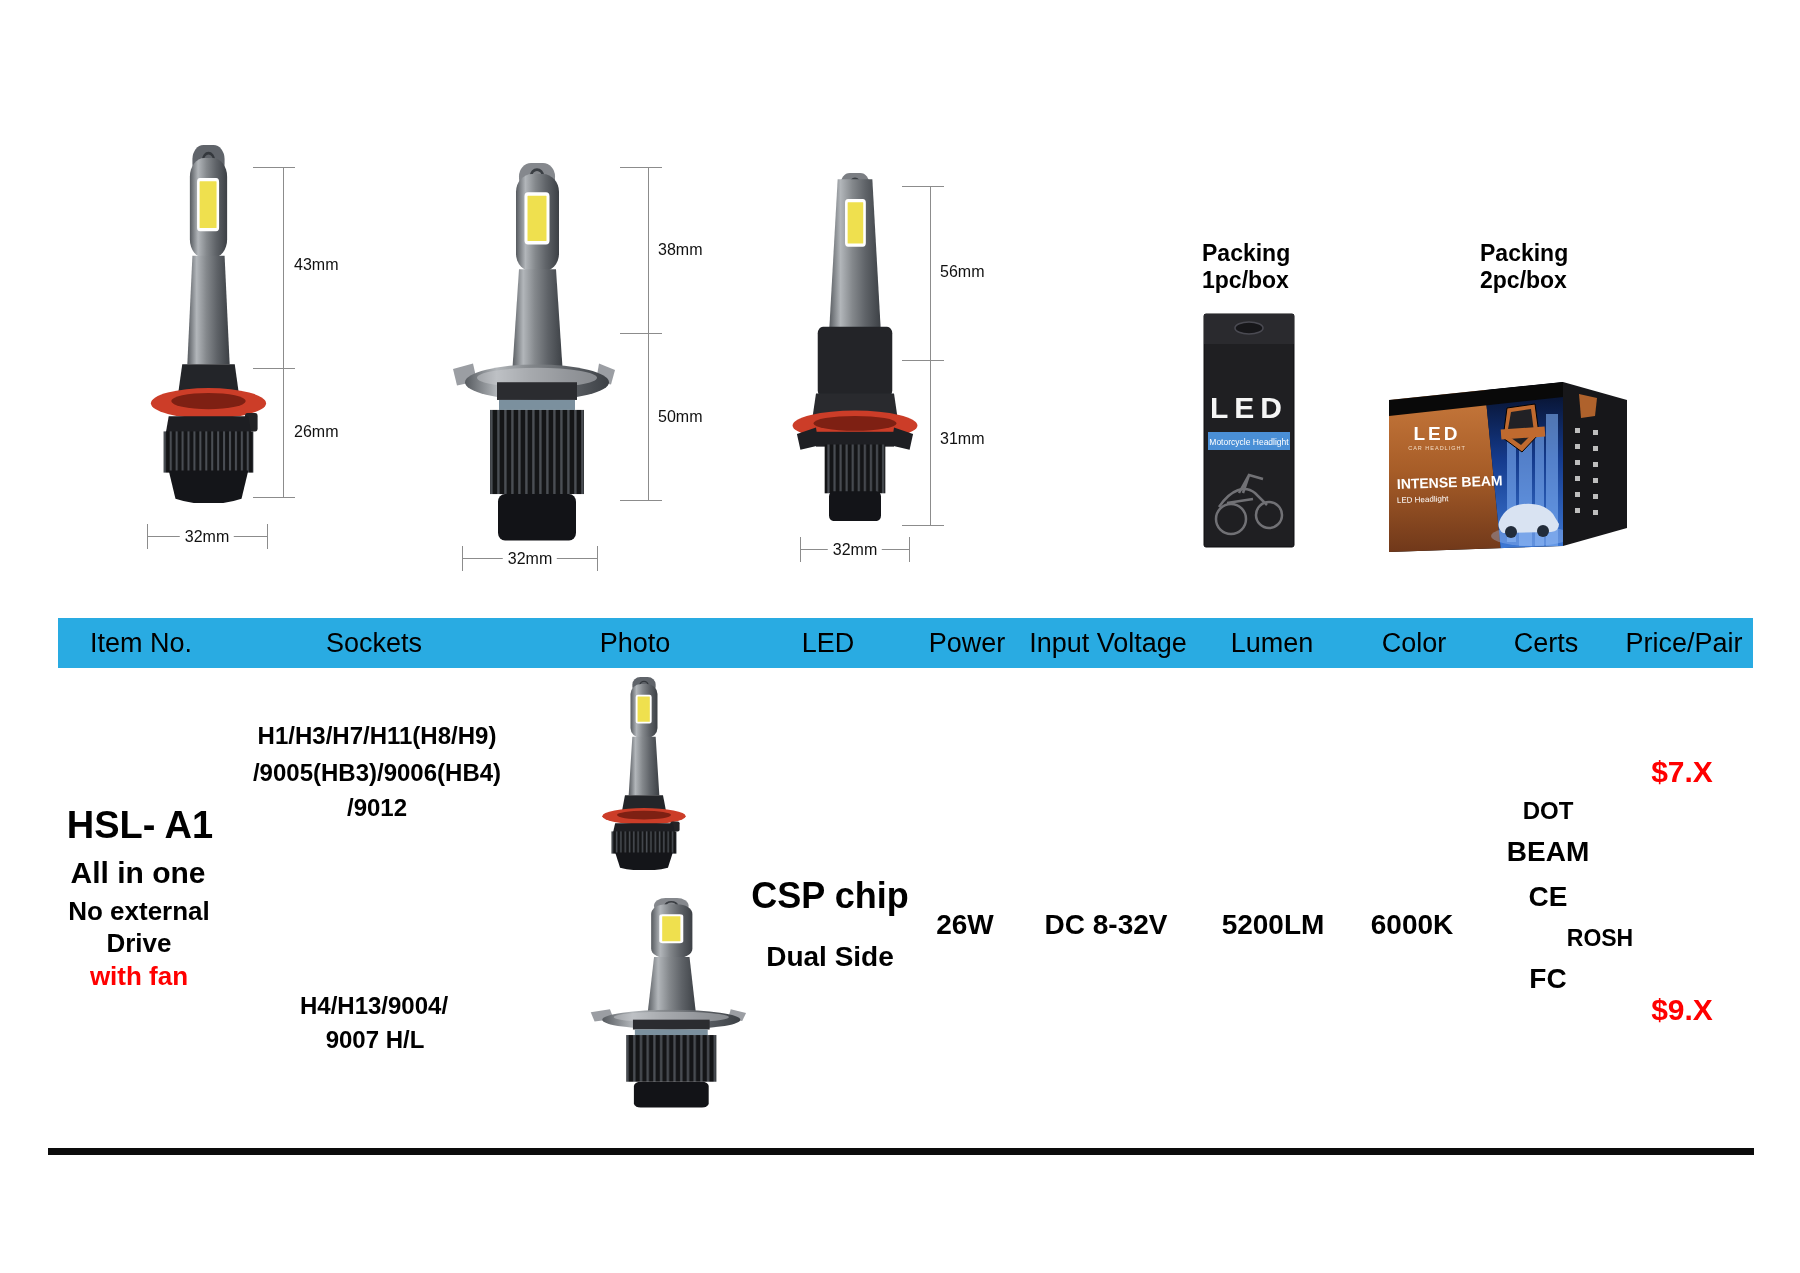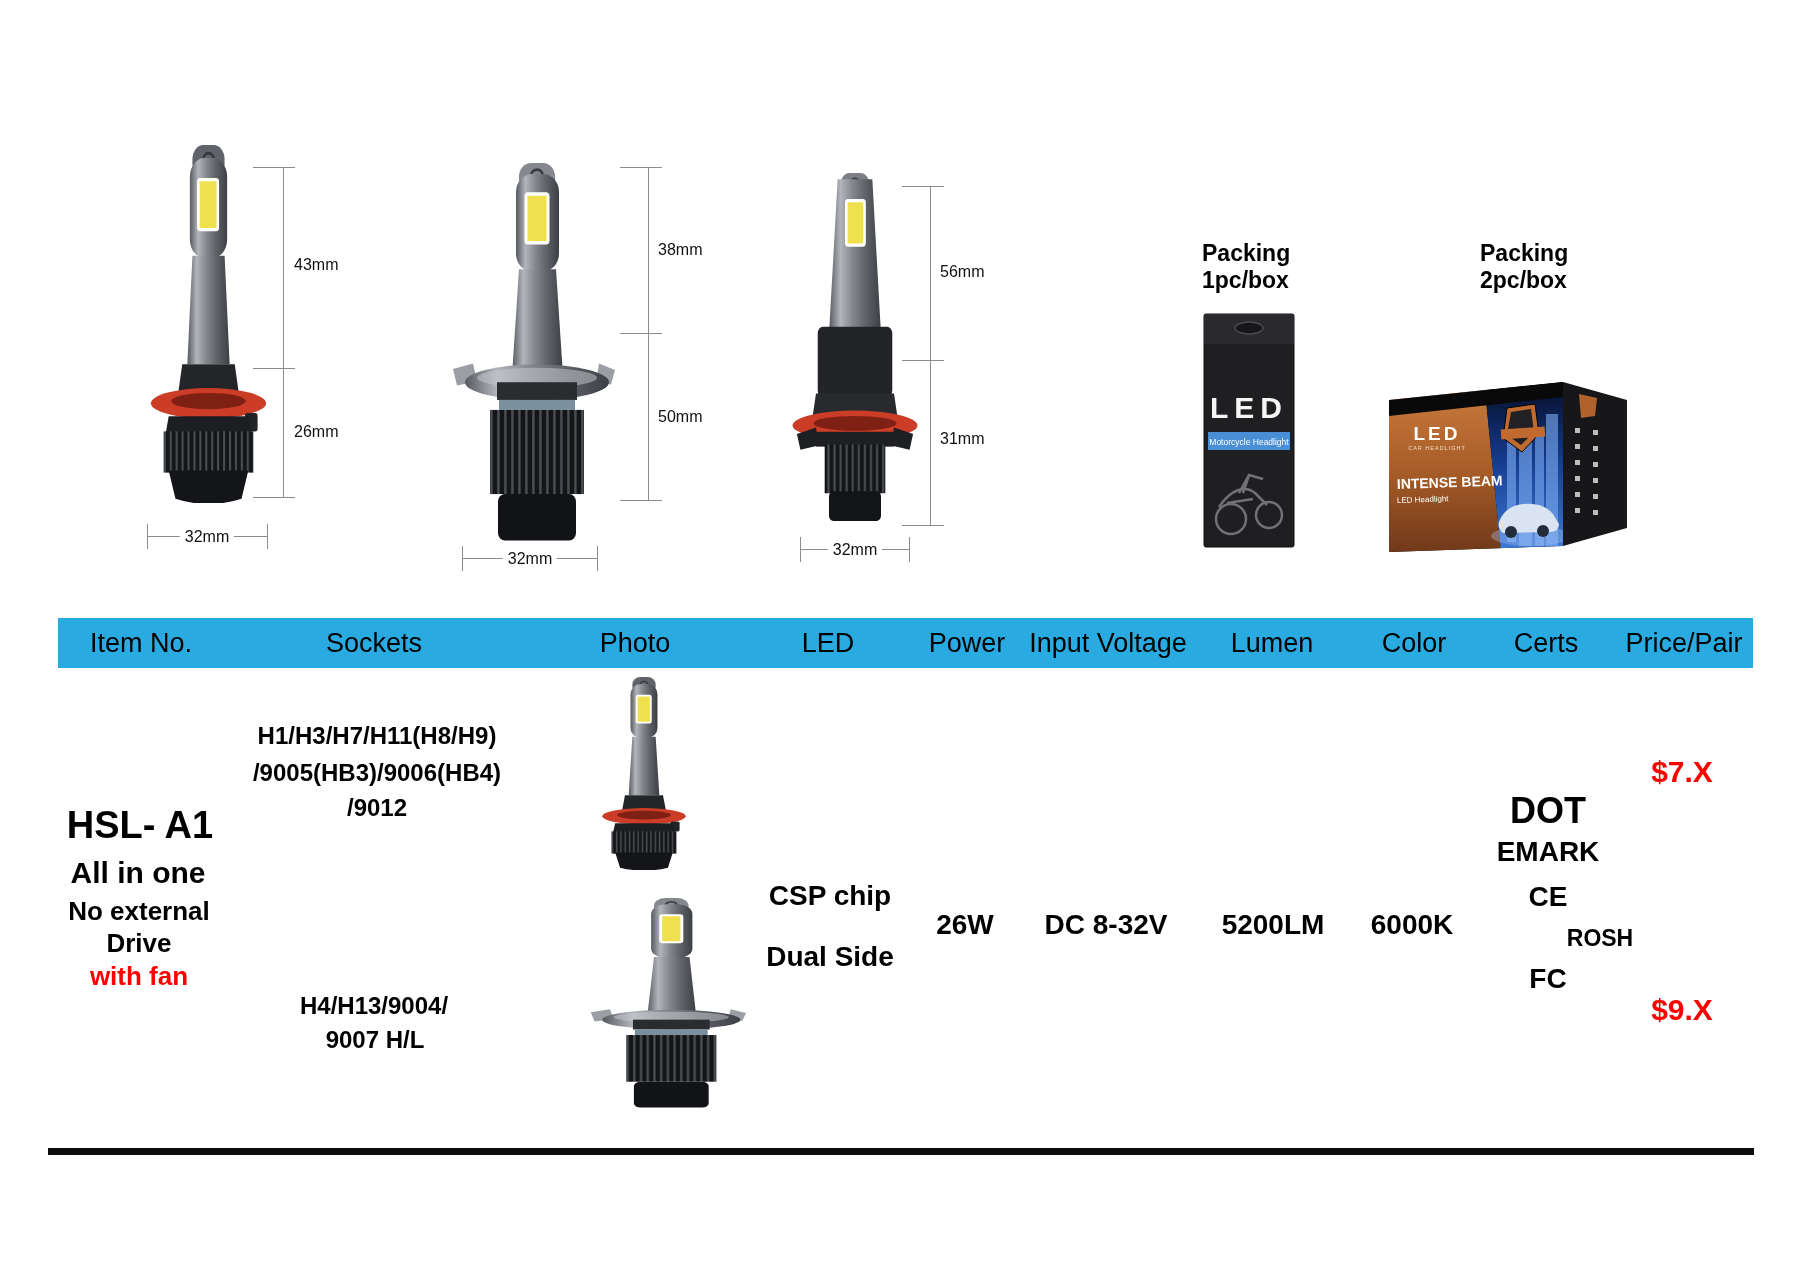--- a/index.html
+++ b/index.html
@@ -239,30 +239,30 @@
   <div class="cell" style="left:374px;top:1006px;font-size:24px">H4/H13/9004/</div>
   <div class="cell" style="left:375px;top:1040px;font-size:24px">9007 H/L</div>
 
   <svg class="fig-svg" style="left:598px;top:677px;width:92px;height:193px" viewBox="0 0 150 330" preserveAspectRatio="none">
       <use href="#symBulbA"></use>
     </svg>
   <svg class="fig-svg" style="left:585px;top:898px;width:163px;height:212px" viewBox="0 0 170 345" preserveAspectRatio="none">
       <use href="#symBulbB"></use>
     </svg>
 
-  <div class="cell" style="left:830px;top:896px;font-size:28px">CSP chip</div>
+  <div class="cell" style="left:830px;top:896px;font-size:36px">CSP chip</div>
   <div class="cell" style="left:830px;top:957px;font-size:28px">Dual Side</div>
 
   <div class="cell" style="left:965px;top:925px;font-size:28px">26W</div>
   <div class="cell" style="left:1106px;top:925px;font-size:28px">DC 8-32V</div>
   <div class="cell" style="left:1273px;top:925px;font-size:28px">5200LM</div>
   <div class="cell" style="left:1412px;top:925px;font-size:28px">6000K</div>
 
-  <div class="cell" style="left:1548px;top:811px;font-size:36px">DOT</div>
-  <div class="cell" style="left:1548px;top:852px;font-size:28px">EMARK</div>
+  <div class="cell" style="left:1548px;top:811px;font-size:24px">DOT</div>
+  <div class="cell" style="left:1548px;top:852px;font-size:28px">BEAM</div>
   <div class="cell" style="left:1548px;top:897px;font-size:28px">CE</div>
   <div class="cell" style="left:1600px;top:938px;font-size:23px">ROSH</div>
   <div class="cell" style="left:1548px;top:979px;font-size:28px">FC</div>
 
   <div class="cell red" style="left:1682px;top:772px;font-size:30px">$7.X</div>
   <div class="cell red" style="left:1682px;top:1010px;font-size:30px">$9.X</div>
 
   <div class="rule" style="left:48px;top:1148px;width:1706px;height:7px"></div>
 
 </div>

